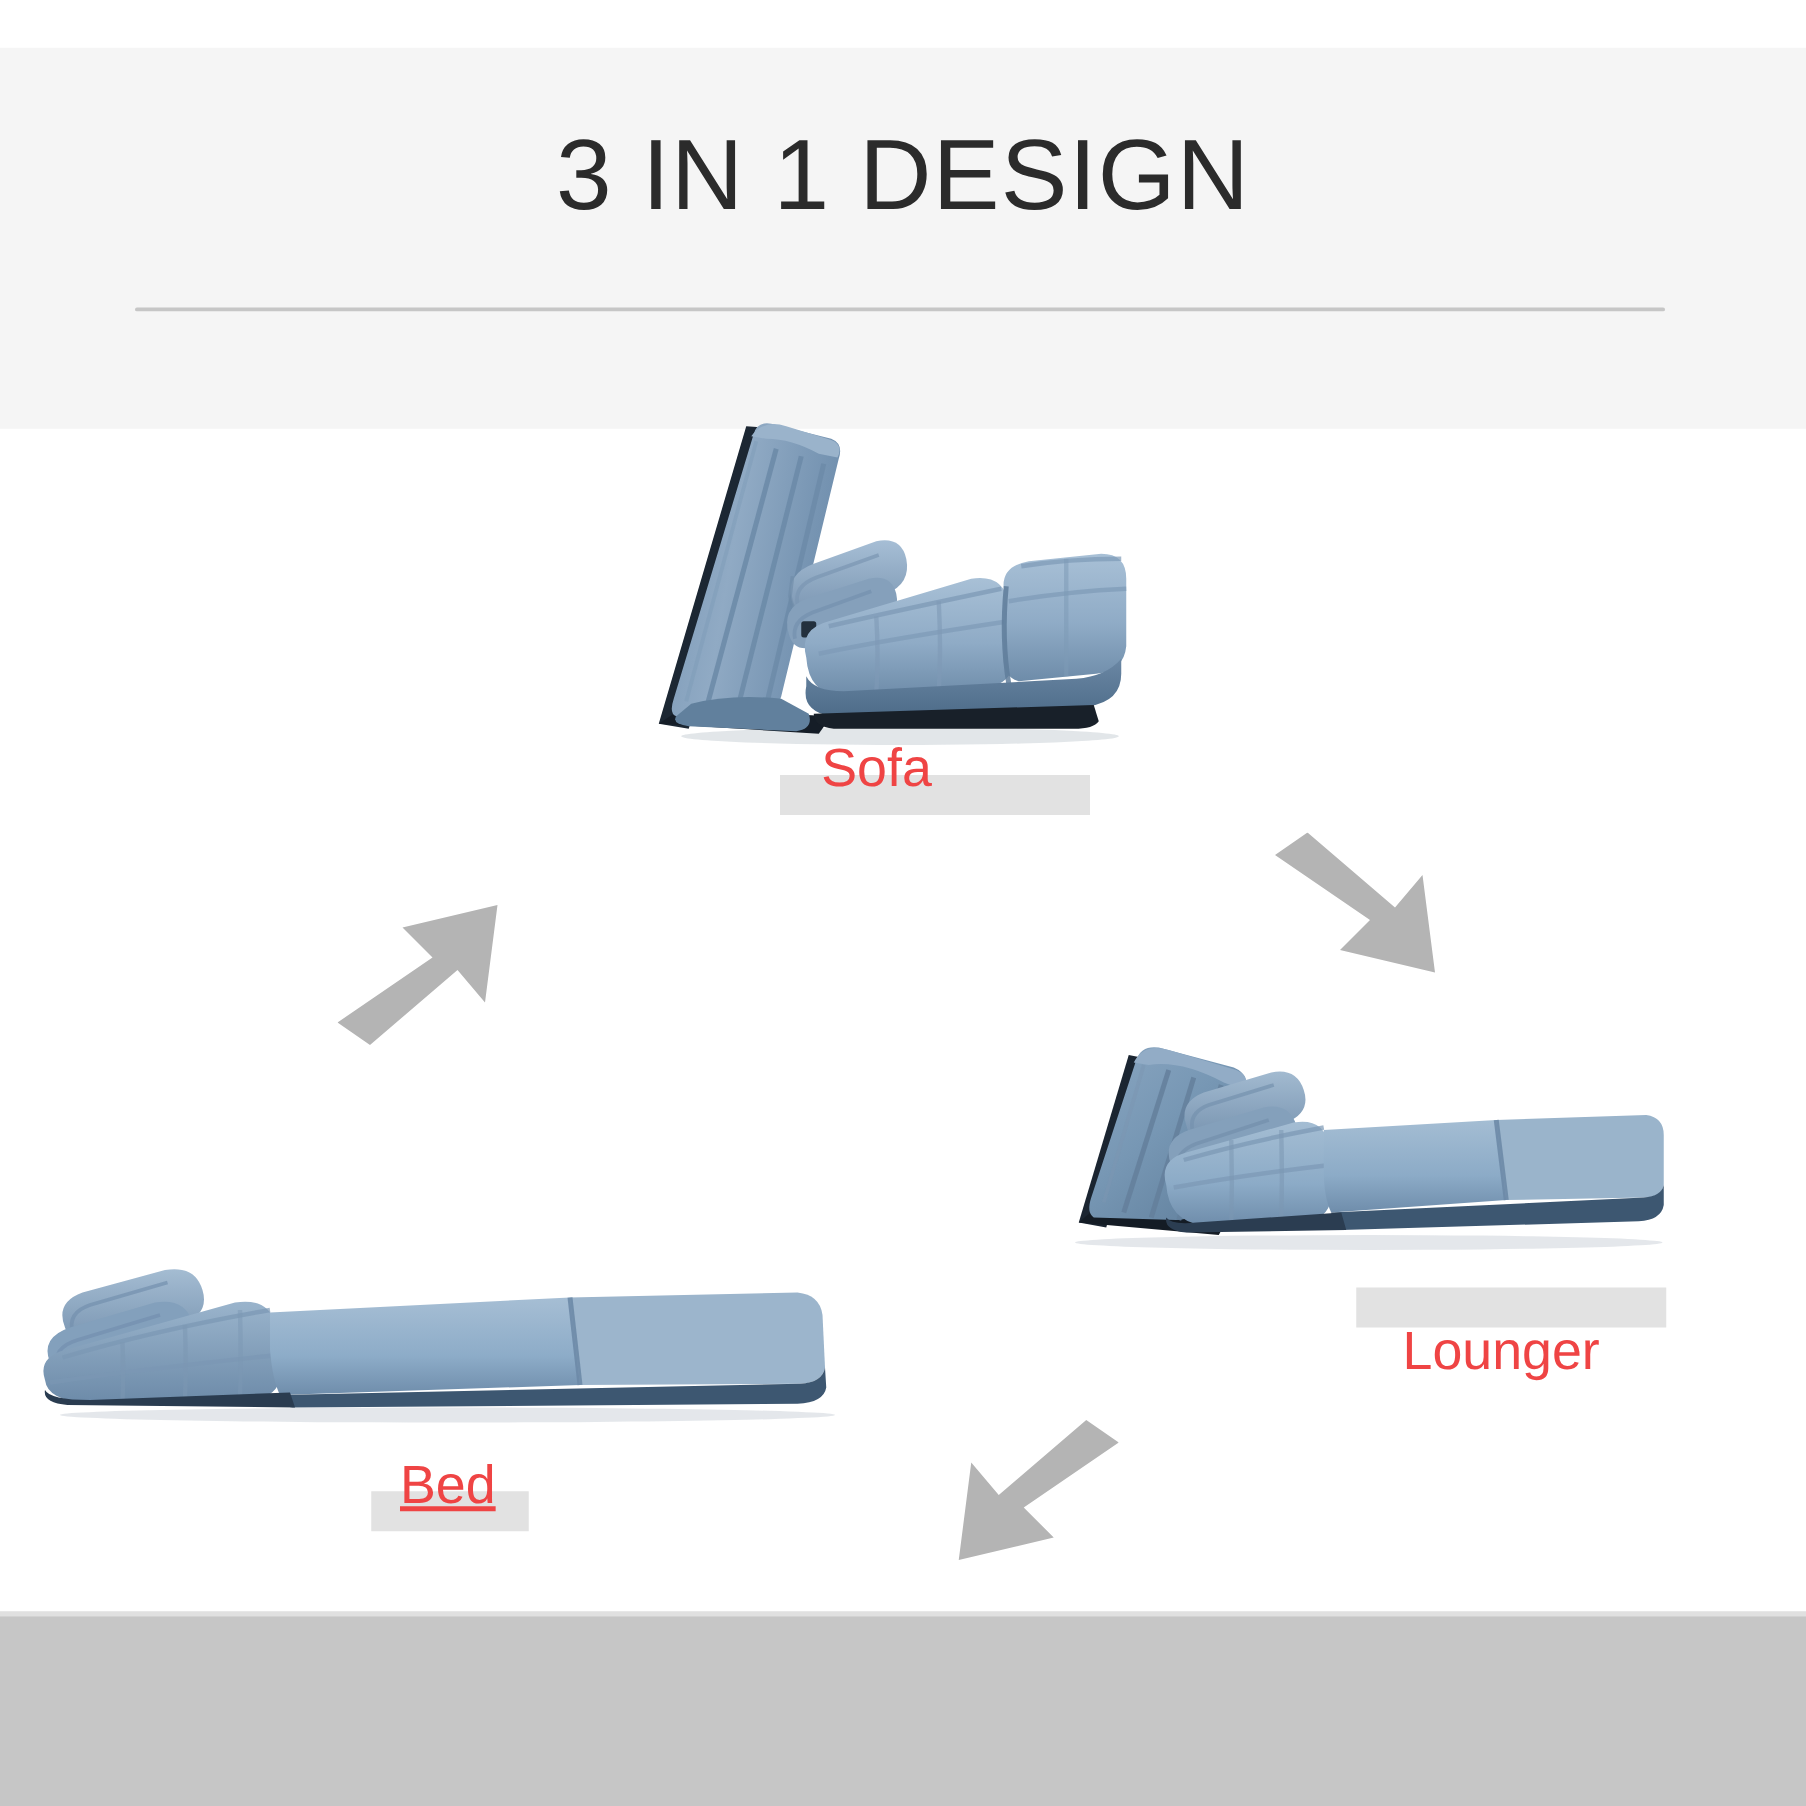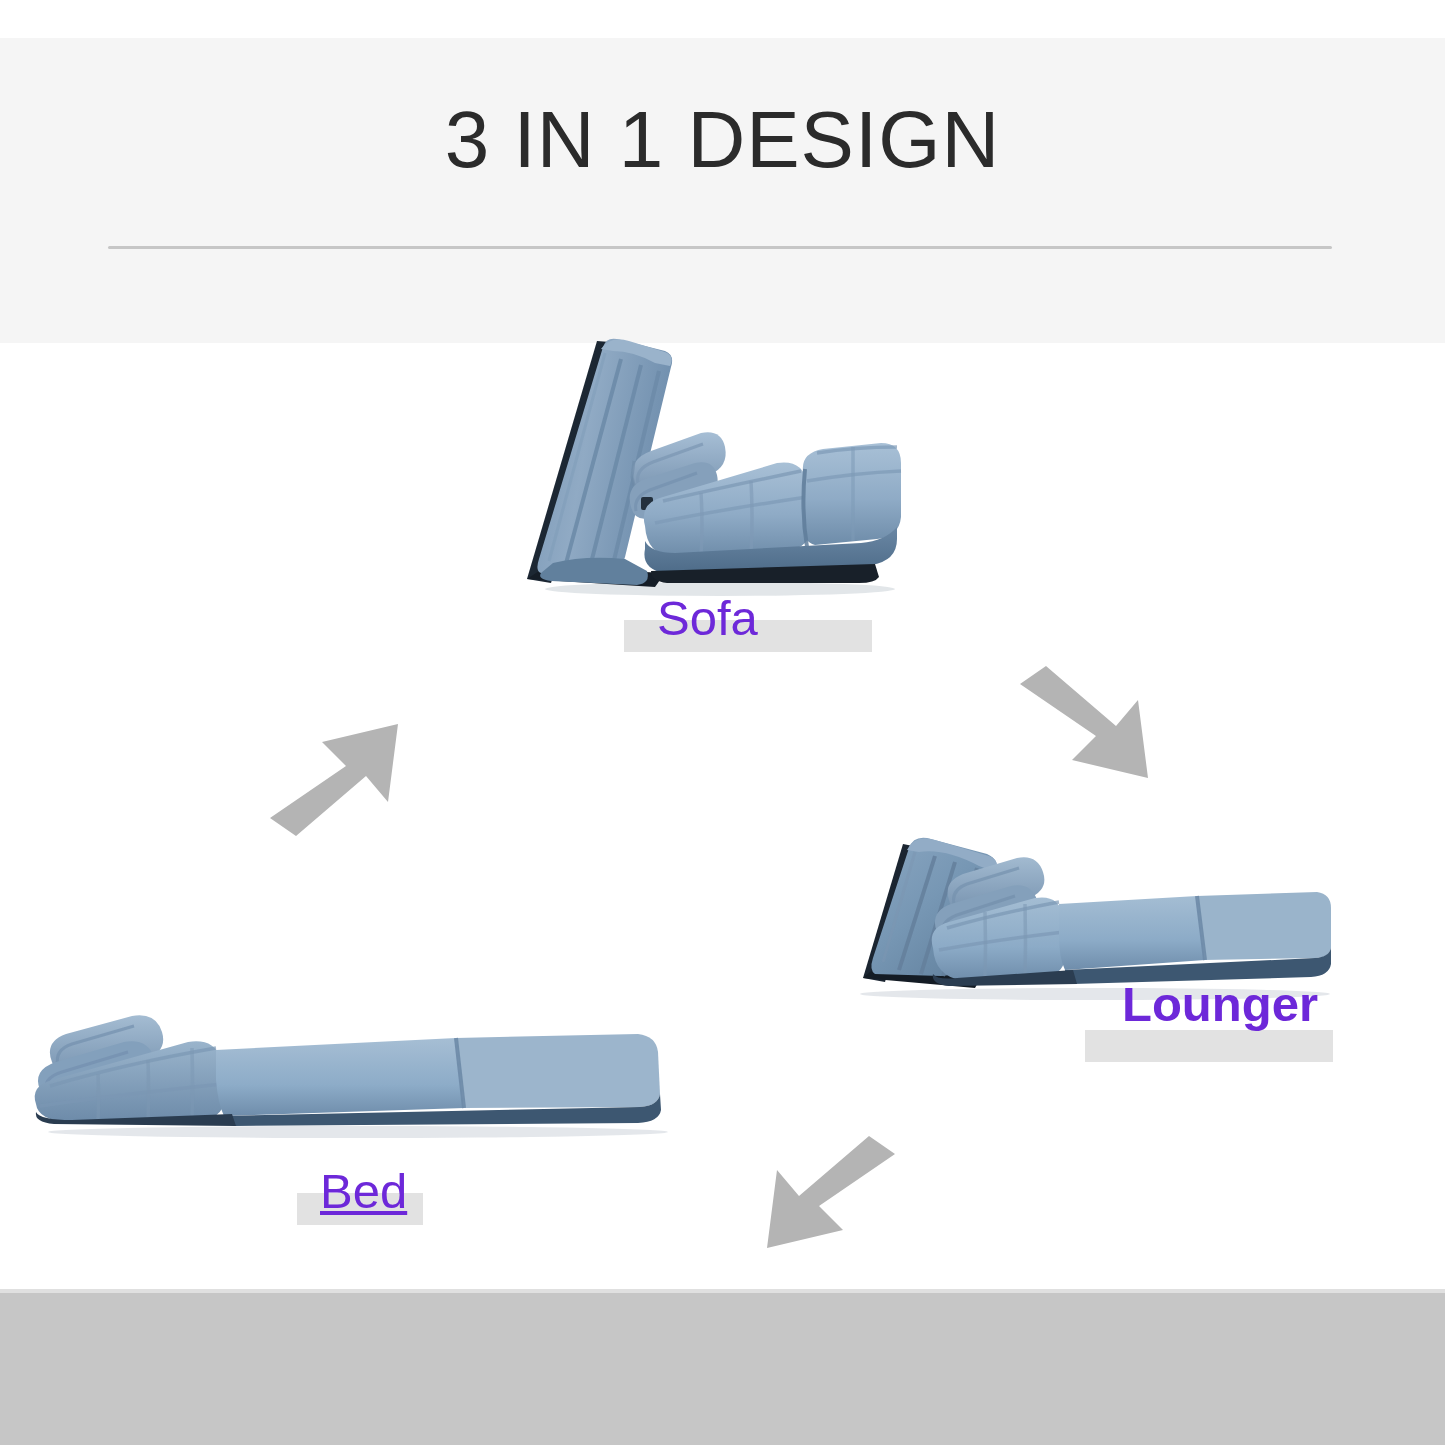--- a/index.html
+++ b/index.html
@@ -74,32 +74,32 @@
   #figure-bed     { left: 28px;   top: 968px; width: 660px; height: 135px; }
 
   
   .label-group { position: absolute; }
   .label-bar {
     position: absolute;
     background: #e2e2e2;
   }
   .label-text {
     position: absolute;
-    font-size: 49px;
+    font-size: 43px;
     font-weight: 400;
-    color: #6d28d9;
+    color: #ef4444;
     line-height: 1;
     white-space: nowrap;
   }
 
   #label-sofa .label-bar  { left: 624px;  top: 582px;  width: 248px; height: 32px; }
   #label-sofa .label-text { left: 657px;  top: 556px; }
 
   #label-lounger .label-bar  { left: 1085px; top: 992px;  width: 248px; height: 32px; }
-  #label-lounger .label-text { left: 1122px; top: 942px; font-weight: bold; }
+  #label-lounger .label-text { left: 1122px; top: 1022px; }
 
   #label-bed .label-bar  { left: 297px; top: 1155px; width: 126px; height: 32px; }
   #label-bed .label-text { left: 320px; top: 1129px; text-decoration: underline; }
 
   
   .arrow { position: absolute; }
   .arrow svg { display: block; }
   #arrow-sofa-to-lounger { left: 1020px; top: 628px; width: 160px; height: 130px; }
   #arrow-lounger-to-bed  { left: 735px;  top: 1098px; width: 160px; height: 130px; }
   #arrow-bed-to-sofa     { left: 270px;  top: 668px;  width: 160px; height: 130px; }

